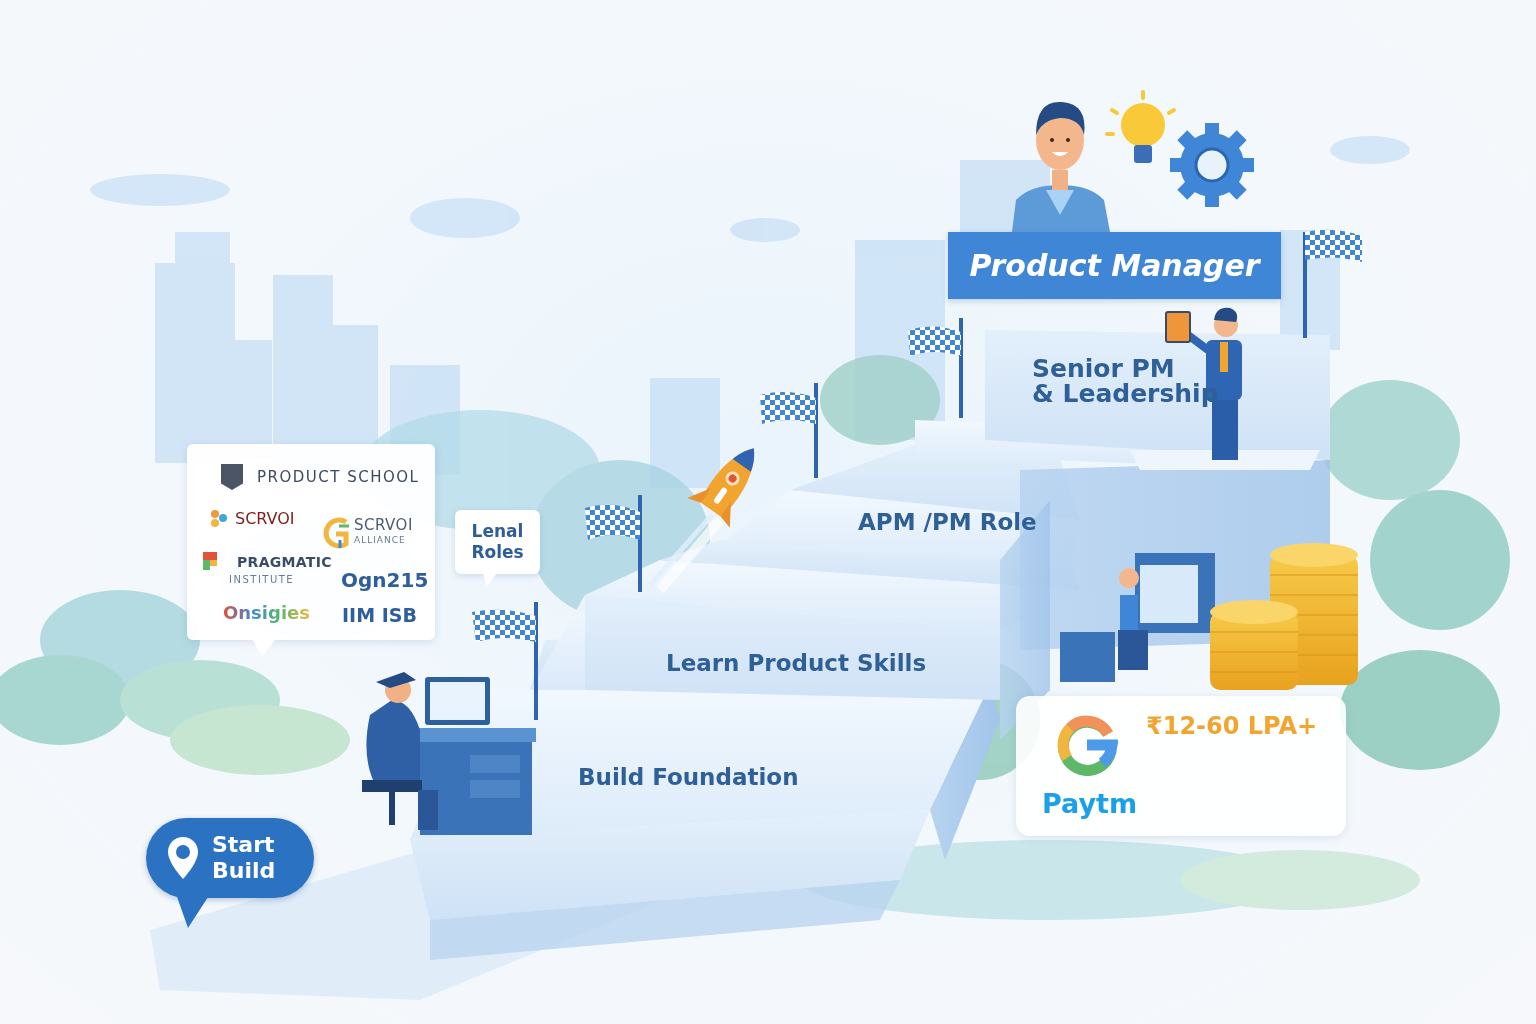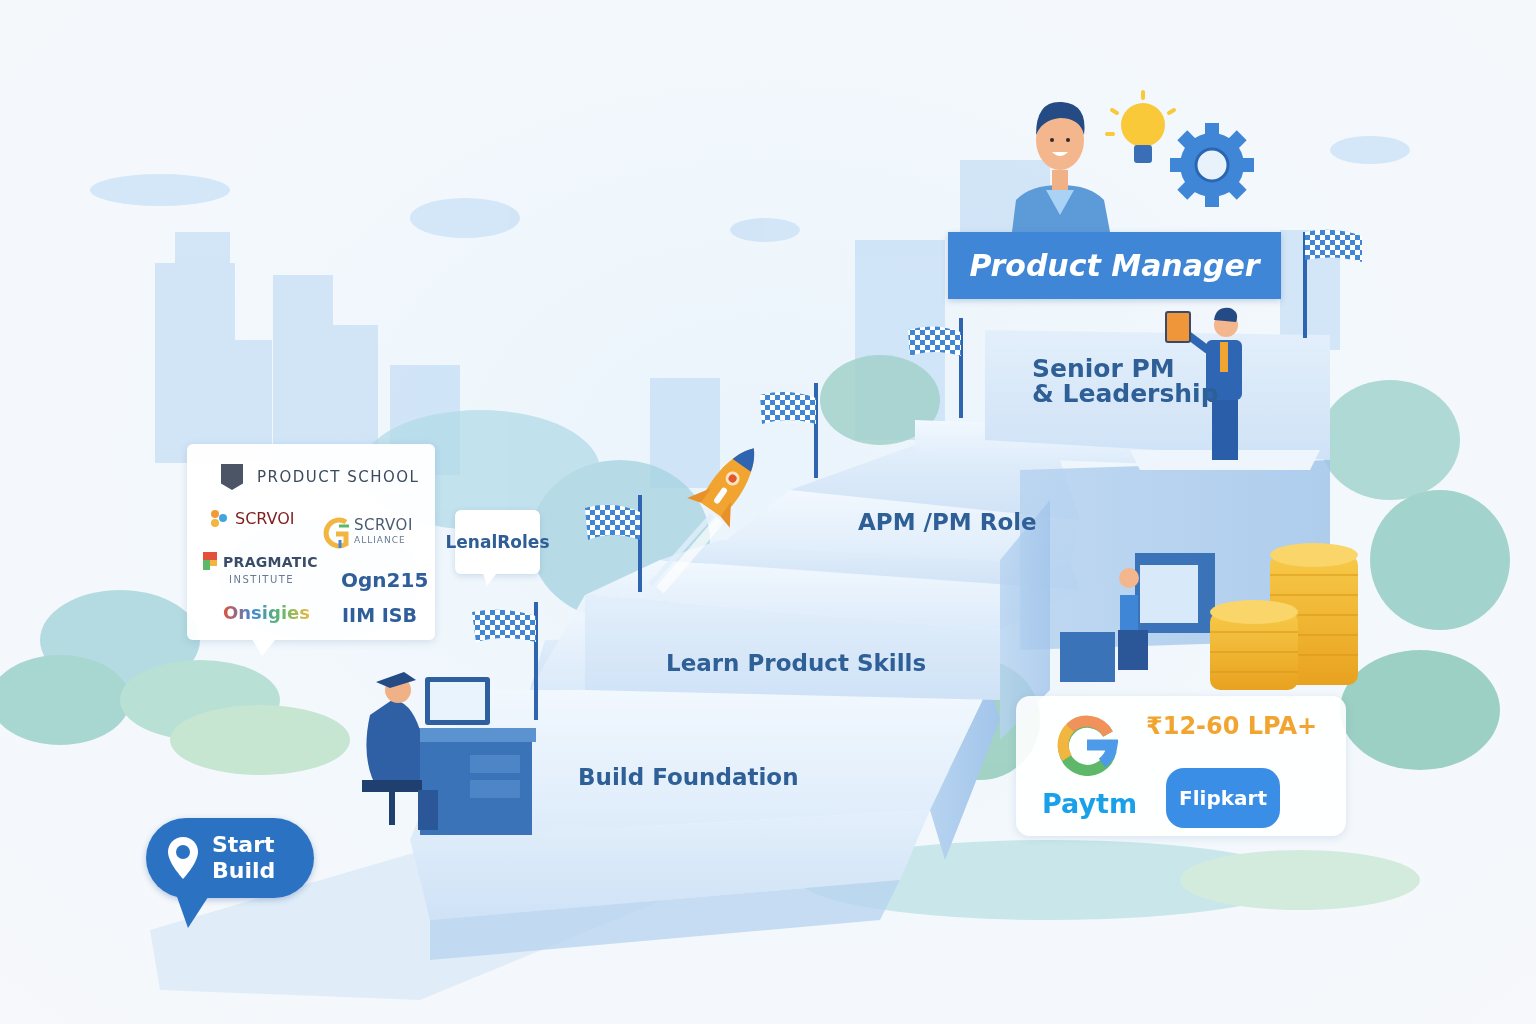--- a/index.html
+++ b/index.html
@@ -51,21 +51,21 @@
   #s-prag { left: 16px; top: 108px; line-height: 16px; }
   #s-prag .name { color: #3a4c68; font-size: 14px; font-weight: bold; letter-spacing: 0.3px; }
   #s-prag .sub  { color: #6a7a92; font-size: 10px; letter-spacing: 1.5px; padding-left: 26px; }
   #s-ogn { left: 154px; top: 124px; color: #2f5e9b; font-size: 20px; font-weight: bold; }
   #s-ons { left: 36px; top: 158px; font-size: 18px; font-weight: bold; }
   #s-iim { left: 155px; top: 160px; color: #2f5e9b; font-size: 19px; font-weight: bold; }
 
   #roles-bubble {
     position: absolute; left: 455px; top: 510px; width: 85px; height: 64px;
     background: #fff; border-radius: 6px; box-shadow: 0 2px 6px rgba(60,110,170,0.2);
-    display:flex; align-items:center; justify-content:center;
+    display:flex; flex-direction:column; align-items:center; justify-content:center;
     color: #2f5e97; font-weight: bold; font-size: 17px; line-height: 21px;
   }
   #roles-bubble .tail {
     position:absolute; left: 28px; bottom: -12px; width:0; height:0;
     border-left: 4px solid transparent; border-right: 10px solid transparent; border-top: 13px solid #fff;
   }
 
   #start-pin {
     position: absolute; left: 146px; top: 818px; width: 168px; height: 80px;
     background: #2b72c2; border-radius: 40px;
@@ -336,21 +336,21 @@
       <path d="M24,6 A13,13 0 1,0 24,28 L24,18 L14,18" fill="none" stroke="#f2b640" stroke-width="5"></path>
       <line x1="17" y1="10" x2="27" y2="10" stroke="#5fb86a" stroke-width="3"></line>
       <line x1="18" y1="24" x2="18" y2="32" stroke="#3f86d6" stroke-width="3"></line>
     </svg>
     <div class="col">
       <span class="name">SCRVOI</span>
       <span class="sub">ALLIANCE</span>
     </div>
   </div>
   <div id="s-prag" class="school">
-    <div style="display:flex;align-items:center;gap:2px;">
+    <div style="display:flex;align-items:center;gap:16px;">
       <svg width="18" height="20">
         <rect x="0" y="0" width="14" height="8" fill="#e2523a"></rect>
           <rect x="0" y="8" width="7" height="10" fill="#5fb86a"></rect>
           <rect x="7" y="8" width="7" height="6" fill="#f2b640"></rect>
       </svg>
       <span class="name">PRAGMATIC</span>
     </div>
     <div class="sub">INSTITUTE</div>
   </div>
   <div id="s-ogn" class="school">Ogn215</div>
@@ -381,14 +381,13 @@
 
 <div id="salary-card">
   <svg style="position:absolute;left:40px;top:18px;" width="62" height="62" viewBox="0 0 62 62">
     <path d="M52,20 A24,24 0 1,0 55,37" fill="none" stroke="#5fb86a" stroke-width="11"></path>
     <path d="M52,20 A24,24 0 0,0 14,14" fill="none" stroke="#f0925a" stroke-width="11"></path>
     <path d="M14,14 A24,24 0 0,0 11,44" fill="none" stroke="#f2b640" stroke-width="11"></path>
     <path d="M31,31 L56,31 L55,37 A24,24 0 0,1 46,49" fill="none" stroke="#4d9be8" stroke-width="11"></path>
   </svg>
   <div id="salary-text">₹12-60 LPA+</div>
   <div id="paytm-text">Paytm</div>
-  <div id="flipkart-btn">Flipkart</div>
 </div>
 
 </body></html>

